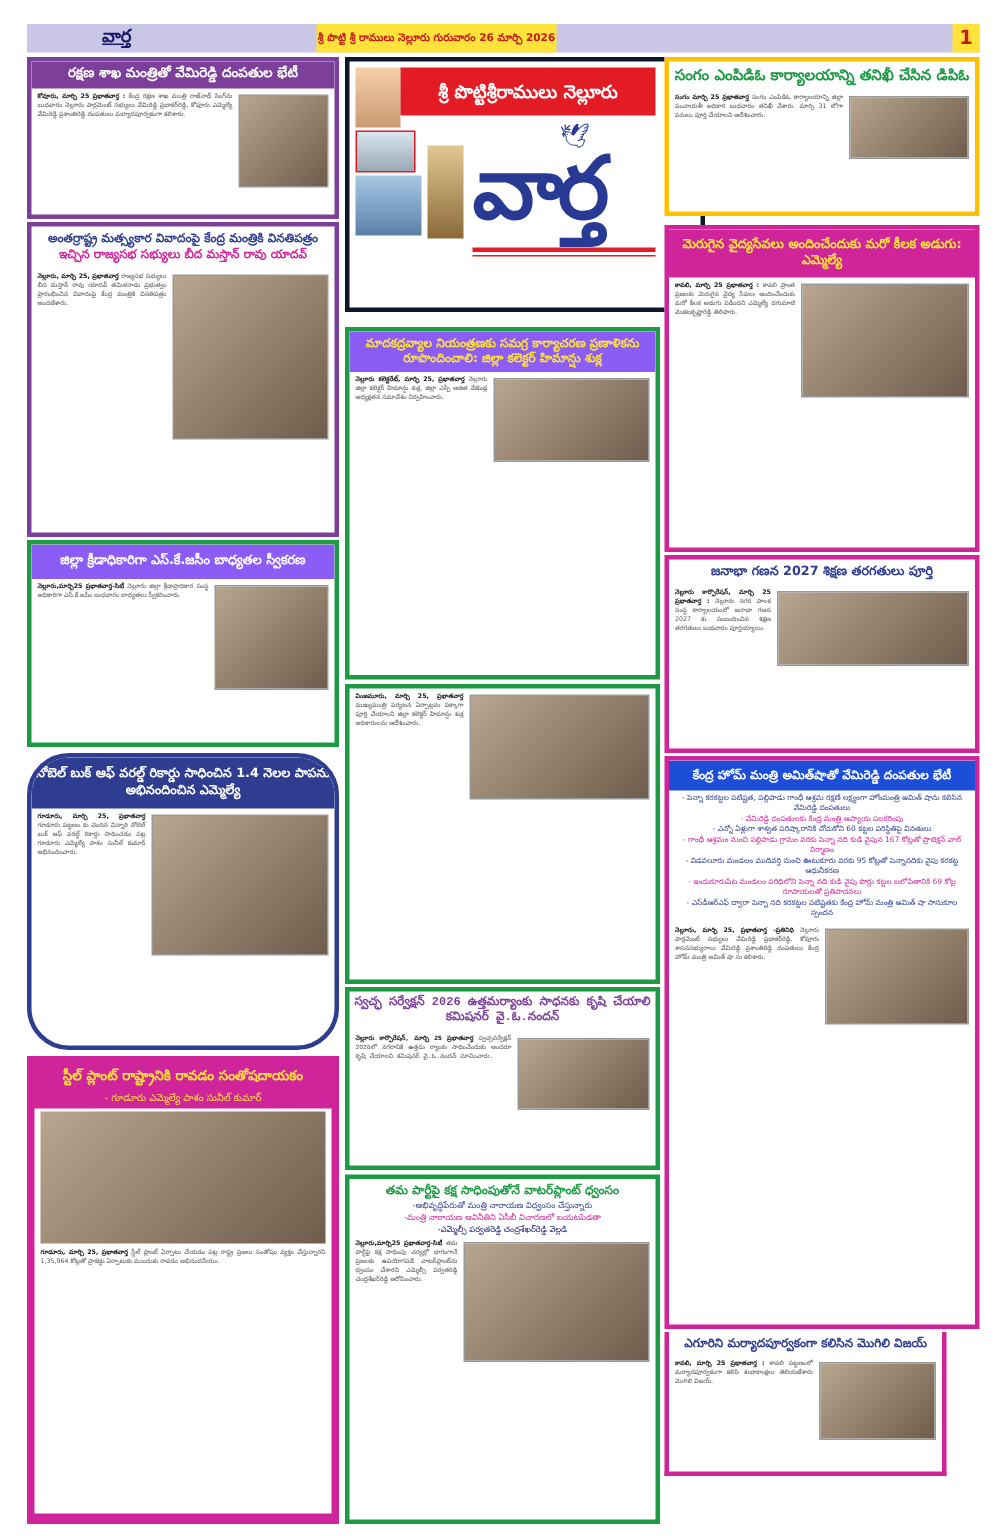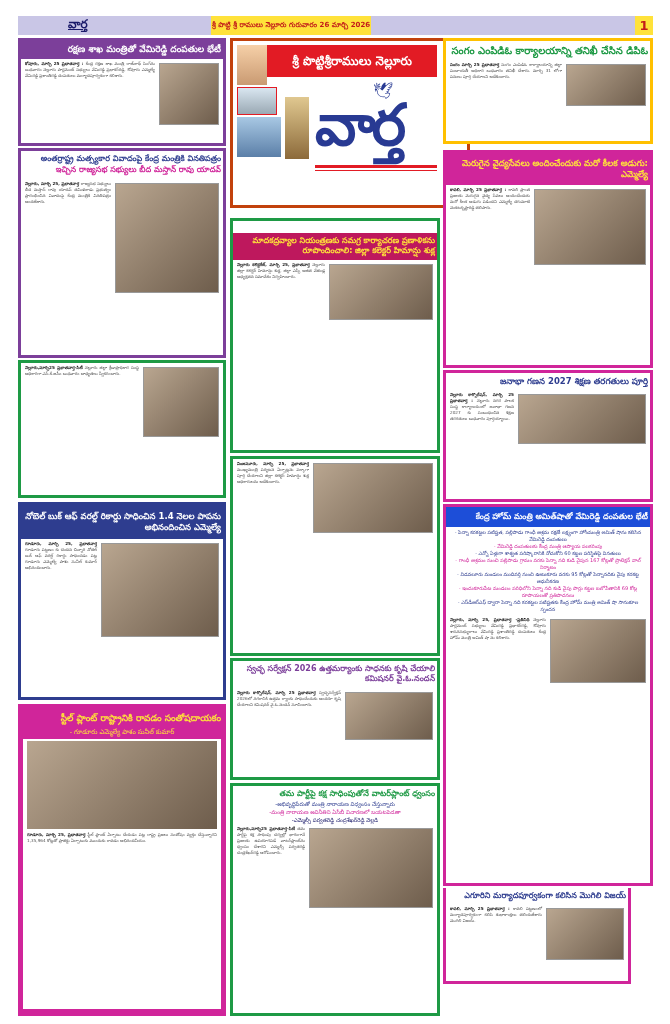--- a/index.html
+++ b/index.html
@@ -7,35 +7,35 @@
   .page { position: absolute; left: 18px; top: 16px; width: 635px; height: 1000px; }
   .topbar { position: absolute; left: 0; top: 0; width: 635px; height: 19px; background: #c9c6e6; }
   .topbar .mast-small { position: absolute; left: 50px; top: 1px; font-family: "DejaVu Serif", serif; font-weight: bold; font-size: 12px; color: #1a1a6a; text-decoration: underline; }
   .topbar .dateline { position: absolute; left: 193px; top: 0; width: 160px; height: 19px; background: #ffe23a; color: #c21a1a; font-size: 7px; font-weight: bold; line-height: 19px; text-align: center; white-space: nowrap; overflow: hidden; }
   .topbar .pageno { position: absolute; right: 0; top: 0; width: 18px; height: 19px; background: #ffe23a; color: #c21a1a; font-weight: bold; font-size: 13px; text-align: center; line-height: 19px; }
   .col { position: absolute; top: 22px; }
   .c1 { left: 0; width: 208px; }
   .c2 { left: 212px; width: 210px; }
   .c3 { left: 425px; width: 210px; }
   .box { position: absolute; border: 3px solid; background: #fff; overflow: hidden; }
-  .hd { font-weight: bold; text-align: right; line-height: 1.3; padding: 3px 2px; }
+  .hd { font-weight: bold; text-align: center; line-height: 1.3; padding: 3px 2px; }
   .body { font-size: 4.2px; line-height: 6px; color: #555; padding: 2px 4px; text-align: justify; overflow: hidden; }
   .body b { color: #111; }
   .photo { float: right; margin: 2px 0 2px 4px; border: 1px solid #999; }
   .sub { font-size: 6.5px; font-weight: normal; text-align: center; line-height: 10px; }
   .purple { border-color: #7c3f9a; }
   .purplehd { background: #7c3f9a; color: #fff; }
   .green { border-color: #1e9a45; }
-  .greenhd { background: #be185d; color: #fff; margin-top: 12px; }
+  .greenhd { background: #8b5cf6; color: #fff; }
   .pink { border-color: #d0259a; }
   .pinkhd { background: #d0259a; color: #fff; }
-  .navy { border-color: #2e3d8f; }
+  .navy { border-color: #2e3d8f; border-radius: 28px; }
   .navyhd { background: #2e3d8f; color: #fff; }
   .orange { border-color: #ffc000; }
-  .masthead { position: absolute; left: 0; top: 0; width: 240px; height: 170px; background: #fff; border: 3px solid #c2410c; }
+  .masthead { position: absolute; left: 0; top: 0; width: 240px; height: 170px; background: #fff; border: 3px solid #0f172a; }
   .mh-red { position: absolute; left: 34px; top: 4px; width: 170px; height: 32px; background: #e21b24; color: #fff; font-size: 12px; font-weight: bold; line-height: 32px; text-align: center; white-space: nowrap; }
   .mh-portrait { position: absolute; left: 4px; top: 4px; width: 30px; height: 40px; background: linear-gradient(#f6d0a8, #c99a72); }
   .mh-bridge { position: absolute; left: 4px; top: 46px; width: 40px; height: 28px; background: linear-gradient(#d9e6f0, #9aa9b4); border: 1px solid #e21b24; }
   .mh-port { position: absolute; left: 4px; top: 76px; width: 44px; height: 40px; background: linear-gradient(#a8c8e4, #5b7fa8); }
   .mh-temple { position: absolute; left: 52px; top: 56px; width: 24px; height: 62px; background: linear-gradient(#e0c890, #8c6a3a); }
   .mh-logo { position: absolute; left: 82px; top: 50px; font-family: "DejaVu Serif", serif; font-size: 58px; font-weight: bold; color: #283a93; letter-spacing: -4px; }
   .mh-bird { position: absolute; left: 140px; top: 40px; color: #283a93; font-size: 16px; }
   .mh-line { position: absolute; left: 82px; top: 124px; width: 122px; height: 3px; background: #e21b24; }
   .mh-line2 { position: absolute; left: 82px; top: 129px; width: 122px; height: 1px; background: #e21b24; }
   .pic { background: linear-gradient(135deg, #b9a690, #6e5d4c); }
@@ -66,20 +66,21 @@
       <div class="hd" style="color:#2e3d8f;font-size:8px;padding-bottom:0;">అంతర్రాష్ట్ర మత్స్యకార వివాదంపై కేంద్ర మంత్రికి వినతిపత్రం</div>
       <div class="hd" style="color:#d0259a;font-size:8px;padding-top:1px;">ఇచ్చిన రాజ్యసభ సభ్యులు బీద మస్తాన్ రావు యాదవ్</div>
       <div class="body">
         <div class="photo pic" style="width:104px;height:110px;"></div>
         <b>నెల్లూరు, మార్చి 25, ప్రభాతవార్త</b>
         <span>రాజ్యసభ సభ్యులు బీద మస్తాన్ రావు యాదవ్ తమిళనాడు ప్రభుత్వం ప్రారంభించిన వివాదంపై కేంద్ర మంత్రికి వినతిపత్రం అందజేశారు.</span>
       </div>
     </div>
 
     <div class="box green" style="left:0;top:322px;width:208px;height:138px;">
+      <div class="hd greenhd" style="font-size:8.5px;padding:6px 2px;">జిల్లా క్రీడాధికారిగా ఎస్.కే.జసీం బాధ్యతల స్వీకరణ</div>
       <div class="body">
         <div class="photo pic" style="width:76px;height:70px;"></div>
         <b>నెల్లూరు,మార్చి25 ప్రభాతవార్త-సిటీ</b>
         <span>నెల్లూరు జిల్లా క్రీడాప్రాధికార సంస్థ అధికారిగా ఎస్.కే.జసీం బుధవారం బాధ్యతలు స్వీకరించారు.</span>
       </div>
     </div>
 
     <div class="box navy" style="left:0;top:464px;width:208px;height:198px;">
       <div class="hd navyhd" style="font-size:8.5px;padding:6px 2px;">నోబెల్ బుక్ ఆఫ్ వరల్డ్ రికార్డు సాధించిన 1.4 నెలల పాపను అభినందించిన ఎమ్మెల్యే</div>
       <div class="body">
@@ -123,21 +124,21 @@
     </div>
 
     <div class="box green" style="left:0;top:418px;width:210px;height:200px;">
       <div class="body">
         <div class="photo pic" style="width:120px;height:70px;"></div>
         <b>వింజమూరు, మార్చి 25, ప్రభాతవార్త</b>
         <span>ముఖ్యమంత్రి పర్యటన ఏర్పాట్లను పక్కాగా పూర్తి చేయాలని జిల్లా కలెక్టర్ హిమాన్షు శుక్ల అధికారులను ఆదేశించారు.</span>
       </div>
     </div>
 
-    <div class="box green" style="left:0;top:620px;width:210px;height:122px;">
+    <div class="box green" style="left:0;top:620px;width:210px;height:122px;font-family:Liberation Mono, monospace;">
       <div class="hd" style="color:#7c3f9a;font-size:8px;">స్వచ్ఛ సర్వేక్షన్ 2026 ఉత్తమర్యాంకు సాధనకు కృషి చేయాలి కమిషనర్ వై.ఓ.నందన్</div>
       <div class="body">
         <div class="photo pic" style="width:88px;height:48px;"></div>
         <b>నెల్లూరు కార్పొరేషన్, మార్చి 25 ప్రభాతవార్త</b>
         <span>స్వచ్ఛసర్వేక్షన్ 2026లో నగరానికి ఉత్తమ ర్యాంకు సాధించేందుకు అందరూ కృషి చేయాలని కమిషనర్ వై.ఓ.నందన్ సూచించారు.</span>
       </div>
     </div>
 
     <div class="box green" style="left:0;top:745px;width:210px;height:233px;">
       <div class="hd" style="color:#1e9a45;font-size:8px;padding-bottom:1px;">తమ పార్టీపై కక్ష సాధింపుతోనే వాటర్‌ప్లాంట్ ధ్వంసం</div>

